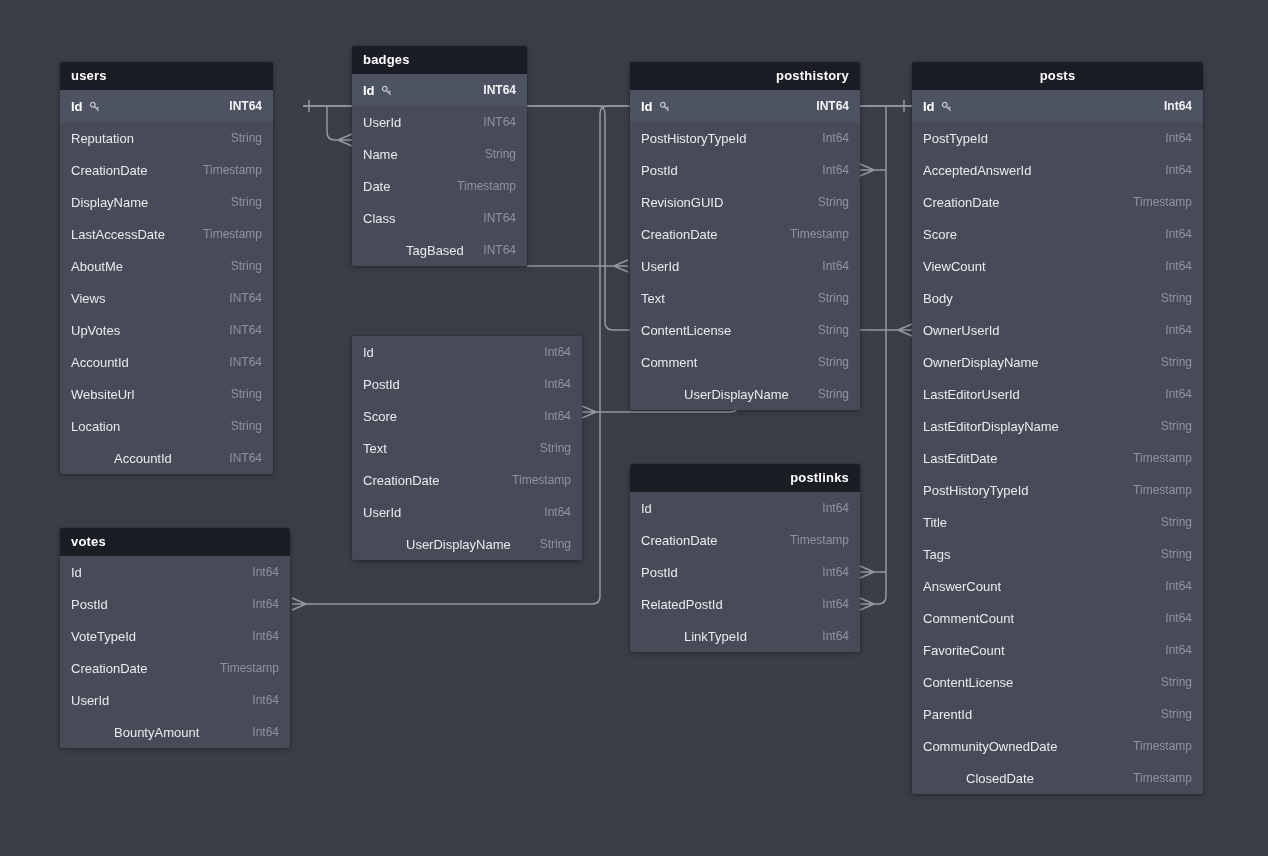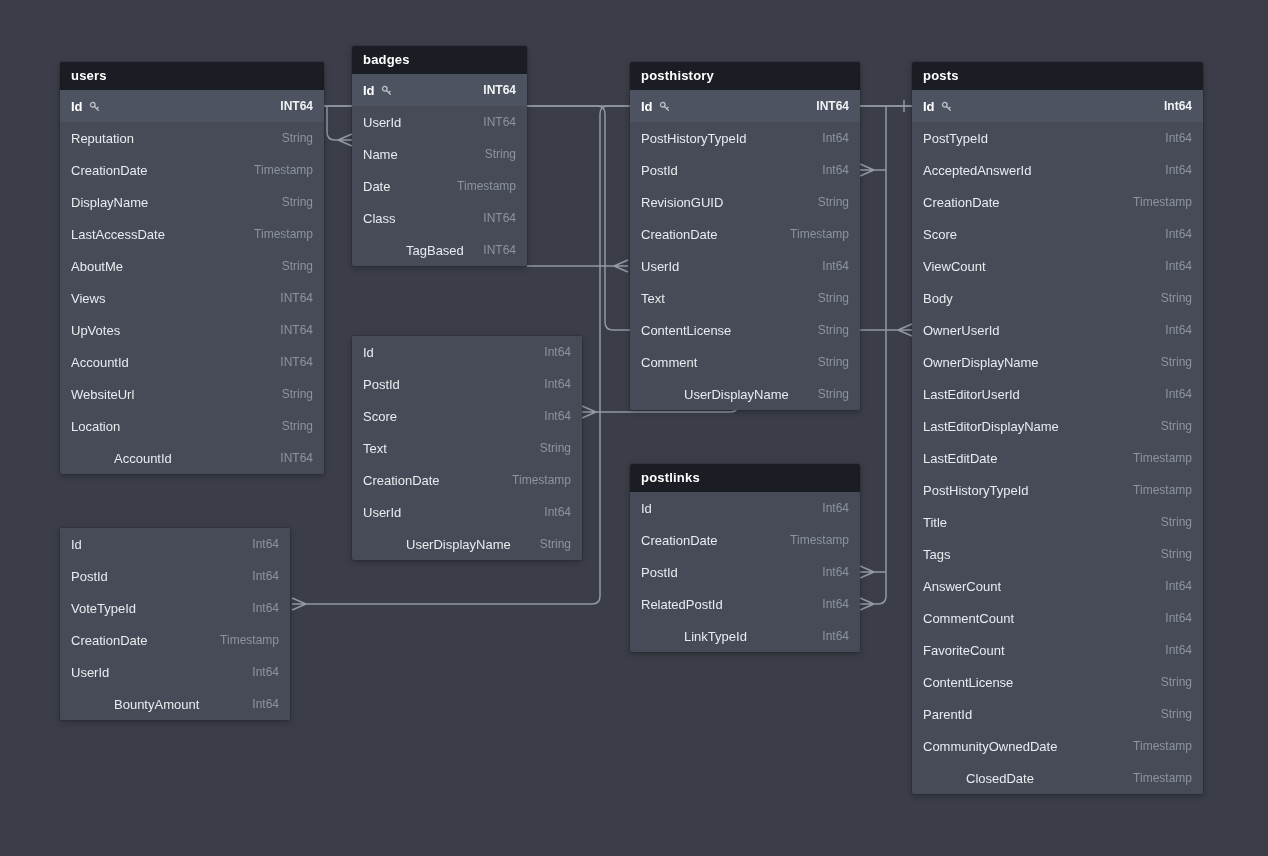--- a/index.html
+++ b/index.html
@@ -59,21 +59,21 @@
       <path d="M904,100 L904,112" fill="none" stroke="#9298a2" stroke-width="1.5"></path>
       <path d="M874,170 H886" fill="none" stroke="#9298a2" stroke-width="1.5"></path>
       <path d="M886,106 V596 Q886,604 878,604 H874" fill="none" stroke="#9298a2" stroke-width="1.5"></path>
       <path d="M874,170 L860,164 M874,170 L860,170 M874,170 L860,176" fill="none" stroke="#9298a2" stroke-width="1.5"></path>
       <path d="M874,572 H886" fill="none" stroke="#9298a2" stroke-width="1.5"></path>
       <path d="M874,572 L860,566 M874,572 L860,572 M874,572 L860,578" fill="none" stroke="#9298a2" stroke-width="1.5"></path>
       <path d="M874,604 L860,598 M874,604 L860,604 M874,604 L860,610" fill="none" stroke="#9298a2" stroke-width="1.5"></path>
       <path d="M596,412 H730 Q738,412 738,404 V114 Q738,106 746,106 H860" fill="none" stroke="#9298a2" stroke-width="1.5"></path>
       <path d="M596,412 L582,406 M596,412 L582,412 M596,412 L582,418" fill="none" stroke="#9298a2" stroke-width="1.5"></path>
     </svg>
-<div class="table" style="left: 60px; top: 62px; width: 264px;">
+<div class="table" style="left: 60px; top: 62px; width: 213px;">
       <div class="thead">users</div>
       <div class="trow pk">
         <span class="fname">
           <span>Id</span>
           <span class="keyicon">
             <svg width="11" height="11" viewBox="0 0 12 12" fill="none" stroke="#d3d6dc" stroke-width="1.4" stroke-linecap="round">
               <circle cx="4.1" cy="4.1" r="2.5"></circle>
               <path d="M6 6 L10.2 10.2 M8.4 8.4 L10 6.9"></path>
             </svg>
           </span>
@@ -230,20 +230,21 @@
         <span class="ftype">Int64</span>
       </div>
       <div class="trow">
         <span class="fname">
           <span>UserDisplayName</span>
         </span>
         <span class="ftype">String</span>
       </div>
     </div>
     <div class="table" style="left: 60px; top: 528px; width: 230px;">
+      <div class="thead">votes</div>
       <div class="trow">
         <span class="fname">
           <span>Id</span>
         </span>
         <span class="ftype">Int64</span>
       </div>
       <div class="trow">
         <span class="fname">
           <span>PostId</span>
         </span>
@@ -267,21 +268,21 @@
         </span>
         <span class="ftype">Int64</span>
       </div>
       <div class="trow">
         <span class="fname">
           <span>BountyAmount</span>
         </span>
         <span class="ftype">Int64</span>
       </div>
     </div>
-    <div class="table" style="left: 630px; top: 62px; width: 230px;">
+    <div class="table" style="left: 630px; top: 62px; width: 230px; text-align: right;">
       <div class="thead">posthistory</div>
       <div class="trow pk">
         <span class="fname">
           <span>Id</span>
           <span class="keyicon">
             <svg width="11" height="11" viewBox="0 0 12 12" fill="none" stroke="#d3d6dc" stroke-width="1.4" stroke-linecap="round">
               <circle cx="4.1" cy="4.1" r="2.5"></circle>
               <path d="M6 6 L10.2 10.2 M8.4 8.4 L10 6.9"></path>
             </svg>
           </span>
@@ -336,21 +337,21 @@
         </span>
         <span class="ftype">String</span>
       </div>
       <div class="trow">
         <span class="fname">
           <span>UserDisplayName</span>
         </span>
         <span class="ftype">String</span>
       </div>
     </div>
-    <div class="table" style="left: 630px; top: 464px; width: 230px;">
+    <div class="table" style="left: 630px; top: 464px; width: 230px; text-align: right;">
       <div class="thead">postlinks</div>
       <div class="trow">
         <span class="fname">
           <span>Id</span>
         </span>
         <span class="ftype">Int64</span>
       </div>
       <div class="trow">
         <span class="fname">
           <span>CreationDate</span>
@@ -369,21 +370,21 @@
         </span>
         <span class="ftype">Int64</span>
       </div>
       <div class="trow">
         <span class="fname">
           <span>LinkTypeId</span>
         </span>
         <span class="ftype">Int64</span>
       </div>
     </div>
-    <div class="table" style="left: 912px; top: 62px; width: 291px;">
+    <div class="table" style="left: 912px; top: 62px; width: 291px; text-align: center;">
       <div class="thead">posts</div>
       <div class="trow pk">
         <span class="fname">
           <span>Id</span>
           <span class="keyicon">
             <svg width="11" height="11" viewBox="0 0 12 12" fill="none" stroke="#d3d6dc" stroke-width="1.4" stroke-linecap="round">
               <circle cx="4.1" cy="4.1" r="2.5"></circle>
               <path d="M6 6 L10.2 10.2 M8.4 8.4 L10 6.9"></path>
             </svg>
           </span>

